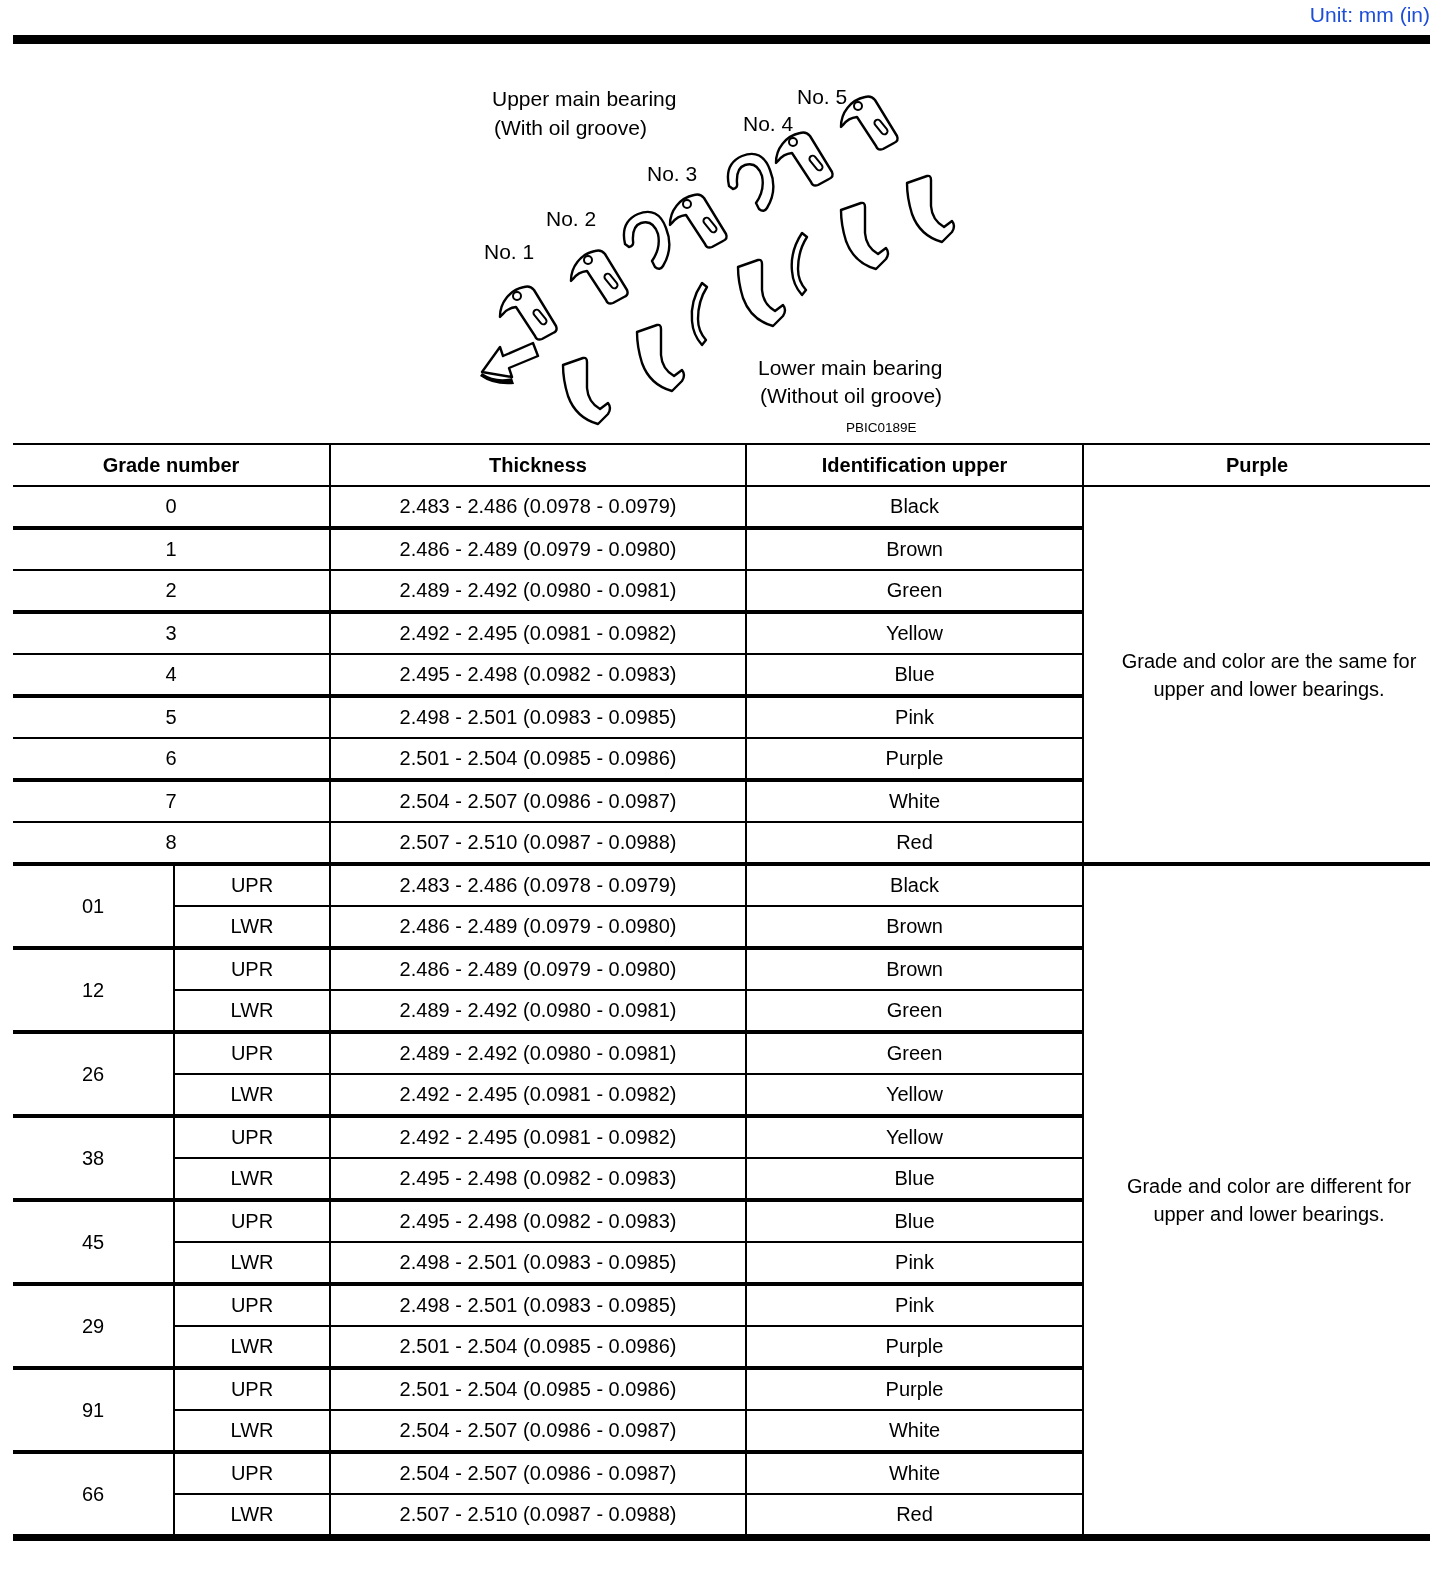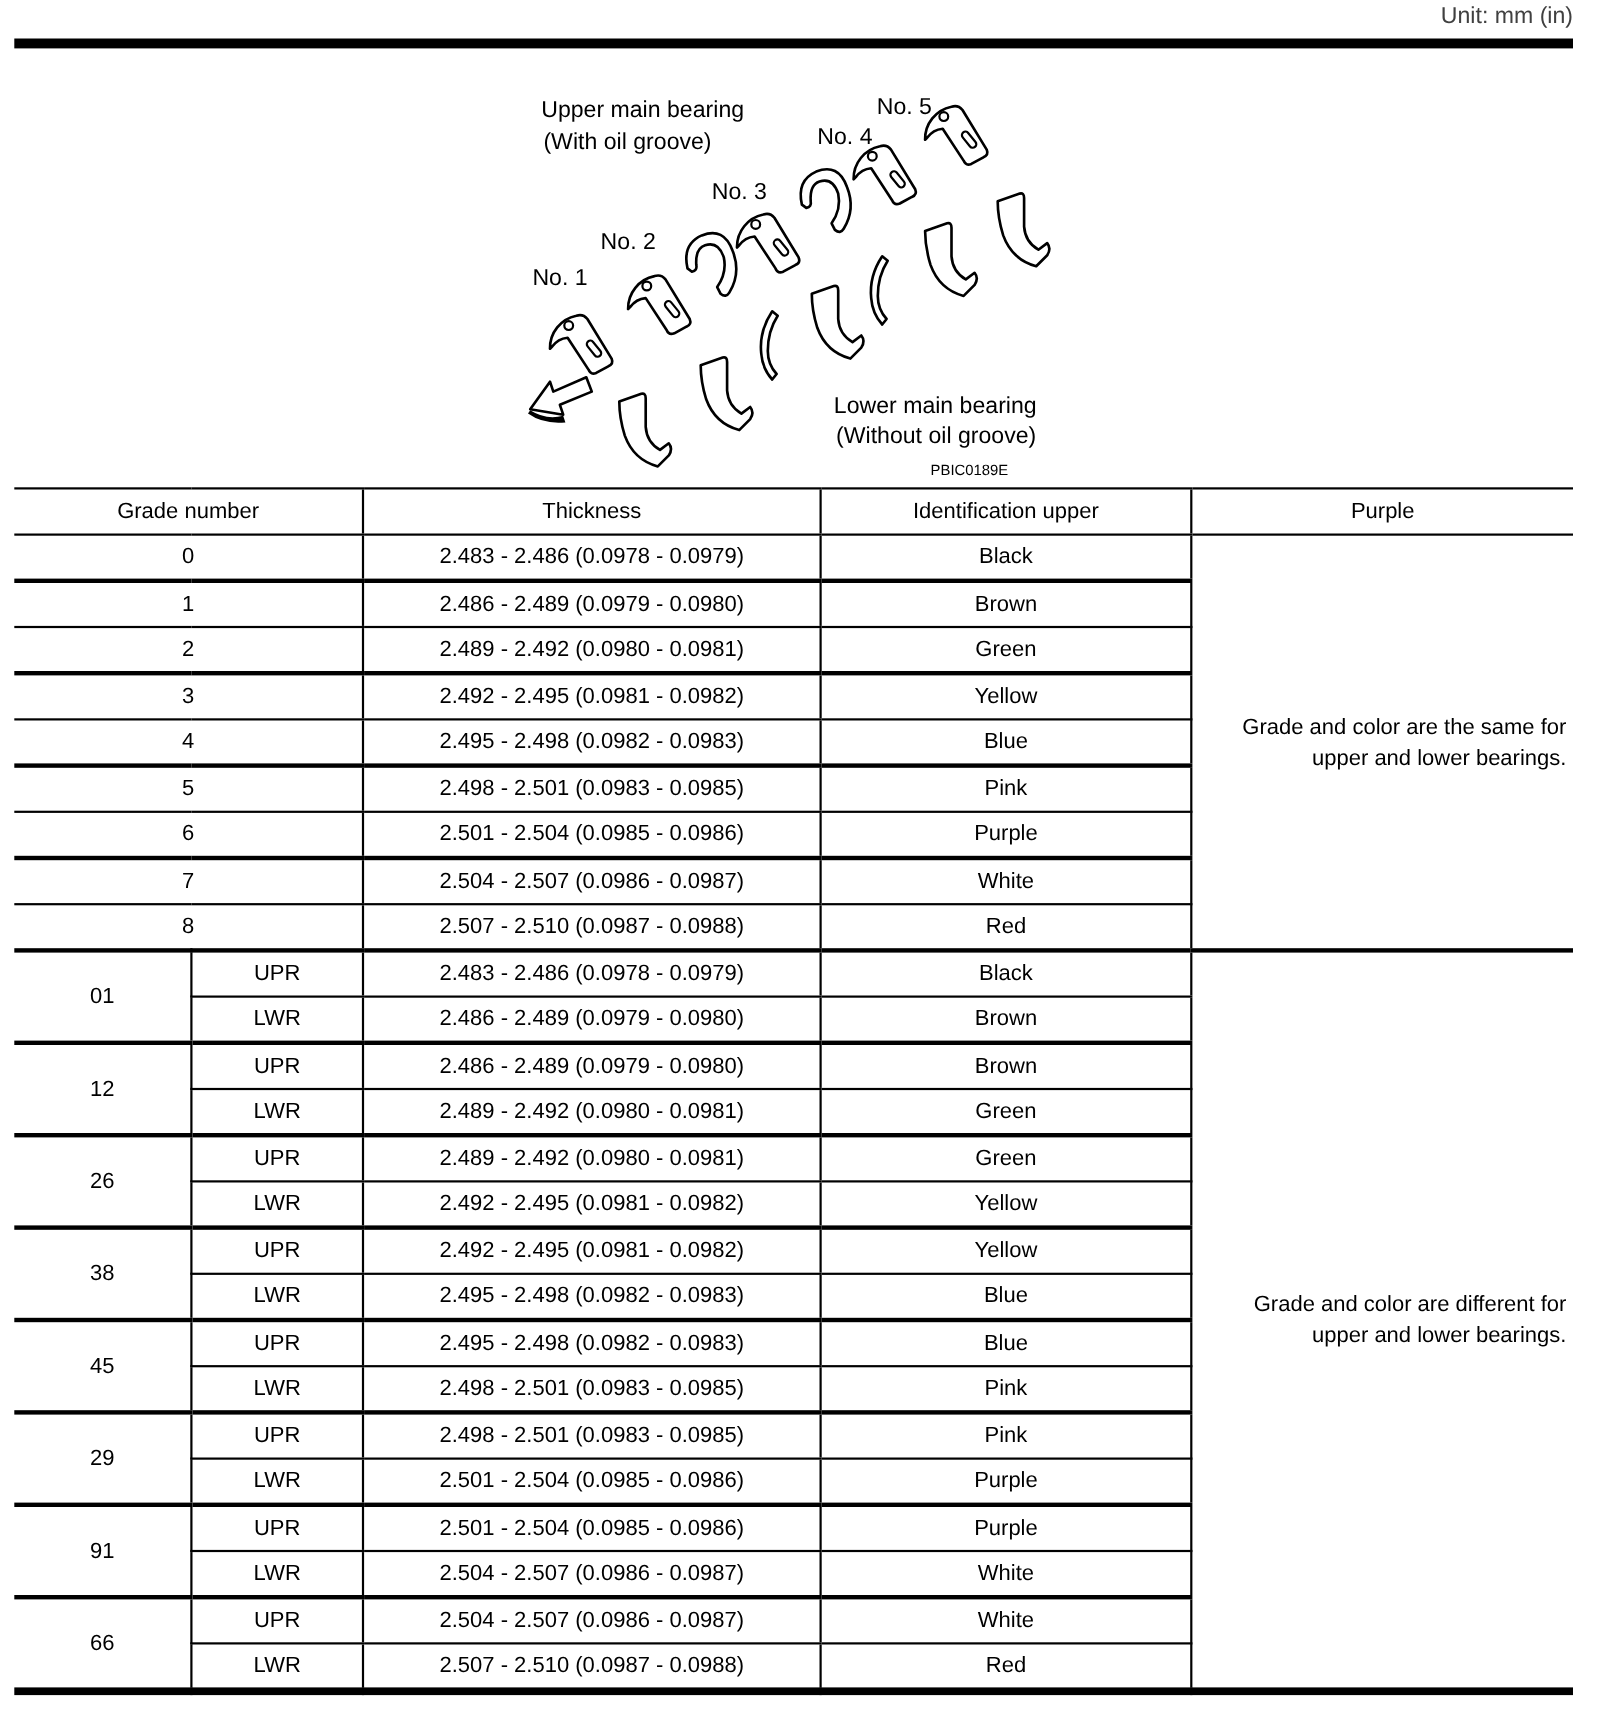--- a/index.html
+++ b/index.html
@@ -2,46 +2,46 @@
 <html><head>
 <meta charset="utf-8">
 <style>
   html,body{margin:0;padding:0;background:#ffffff;}
   .page{
     position:relative;width:1456px;height:1572px;background:#ffffff;
     font-family:"Liberation Sans",sans-serif;color:#000;overflow:hidden;
   }
   .unit-label{
     position:absolute;top:3px;left:13px;width:1417px;
-    text-align:right;font-size:21px;color:#404040;
+    text-align:right;font-size:21px;color:#1d4ed8;
   }
   .top-rule{position:absolute;top:35px;left:13px;width:1417px;height:9px;background:#000;}
   svg.figure{position:absolute;left:450px;top:78px;width:580px;height:362px;}
   .shell{fill:#ffffff;stroke:#000000;stroke-width:2.4;stroke-linejoin:round;}
   .hole{fill:#ffffff;stroke:#000000;stroke-width:2;}
   .fig-label{font-size:21px;fill:#000;font-family:"Liberation Sans",sans-serif;}
   .fig-code{font-size:13.5px;fill:#000;font-family:"Liberation Sans",sans-serif;}
   .arrow-shadow{fill:#000;stroke:none;}
 
   table.grade-table{
     position:absolute;left:13px;top:443px;width:1417px;
     border-collapse:collapse;table-layout:fixed;
     border-bottom:7px solid #000;
   }
   .grade-table th{
     border-top:2px solid #000;border-bottom:2px solid #000;
-    font-weight:400;font-size:20px;height:40px;text-align:center;padding:0;color:#000;
+    font-weight:700;font-size:20px;height:40px;text-align:center;padding:0;color:#000;
   }
   .grade-table td{font-size:20px;height:39px;padding:0;color:#000;}
   .grade-table td.c{text-align:center;}
   .grade-table .bl{border-left:2px solid #000;}
   .grade-table .hb-thin{border-bottom:2px solid #000;}
   .grade-table .hb-thick{border-bottom:4px solid #000;}
   .grade-table td.remarks{
-    text-align:right;vertical-align:middle;
+    text-align:center;vertical-align:middle;
     padding-left:30px;padding-right:6px;line-height:28px;font-size:20px;
   }
 </style>
 </head>
 <body>
 
 <div class="page">
 
   <div class="unit-label">Unit: mm (in)</div>
   <div class="top-rule"></div>

